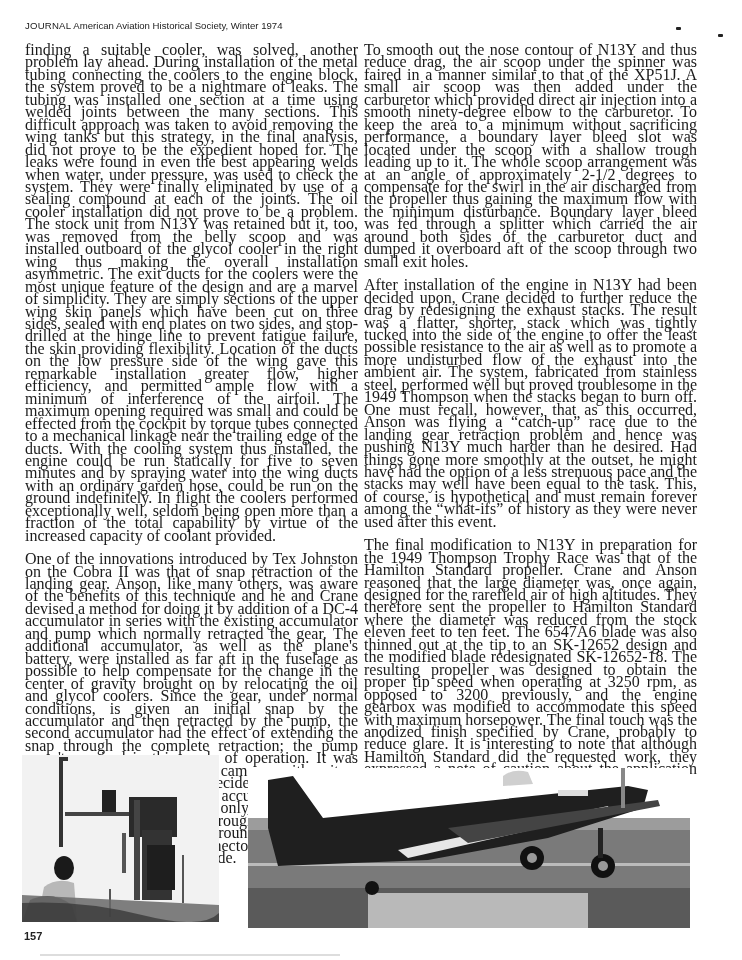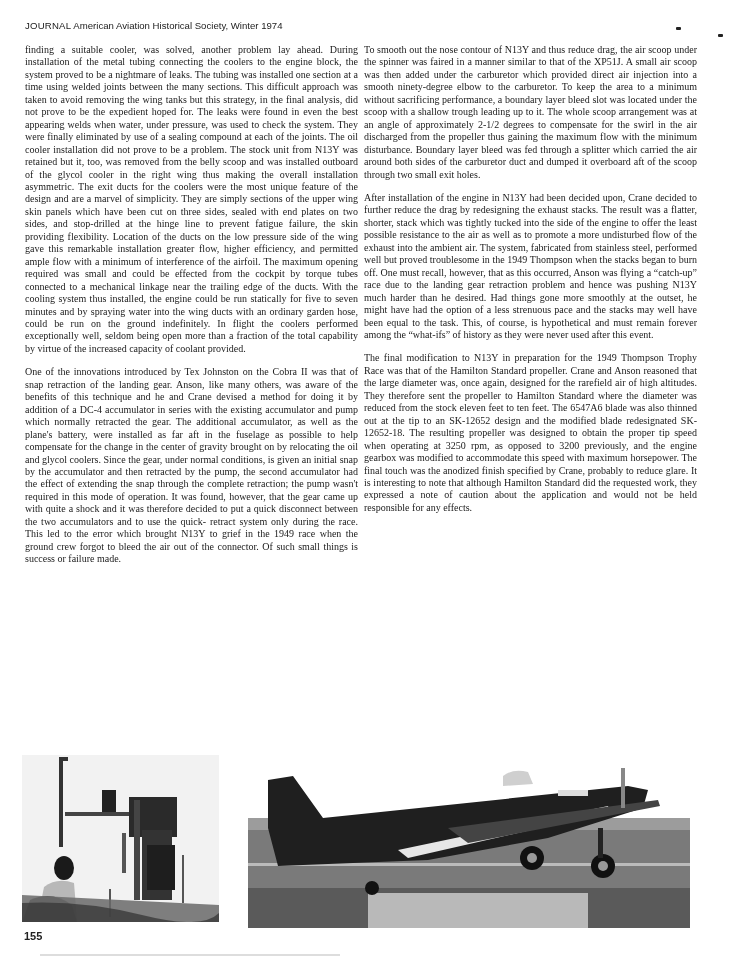--- a/index.html
+++ b/index.html
@@ -9,21 +9,21 @@
   }
   .header {
     position:absolute; left:25px; top:20px; width:690px;
     font-family:"Liberation Sans","DejaVu Sans",sans-serif; font-weight:normal;
     font-size:9.6px; color:#222;
   }
   .header .journal { letter-spacing:0.2px; }
   .mark { position:absolute; width:5px; height:3px; background:#222; border-radius:1px; }
   .col {
     position:absolute; top:44px; width:333px;
-    font-size:10px; line-height:12.45px; text-align:justify;
+    font-size:16px; line-height:12.45px; text-align:justify;
   }
   .col-left { left:25px; }
   .col-right { left:364px; }
   .col p { margin:0 0 11px 0; hyphens:manual; }
   .photo { position:absolute; overflow:hidden; }
   .photo-left { left:22px; top:755px; width:197px; height:167px; background:#f4f4f4; }
   .photo-right { left:248px; top:768px; width:442px; height:160px; background:#fff; }
   .page-number {
     position:absolute; left:24px; top:930px;
     font-family:"Liberation Sans","DejaVu Sans",sans-serif; font-weight:bold; font-size:11px; color:#222;
@@ -89,14 +89,14 @@
     <rect x="373" y="-20" width="4" height="60" fill="#888"></rect>
     <circle cx="284" cy="90" r="12" fill="#111"></circle>
     <circle cx="284" cy="90" r="5" fill="#999"></circle>
     <circle cx="355" cy="98" r="12" fill="#111"></circle>
     <circle cx="355" cy="98" r="5" fill="#999"></circle>
     <rect x="350" y="60" width="5" height="30" fill="#222"></rect>
     <circle cx="124" cy="120" r="7" fill="#111"></circle>
   </svg>
 </div>
 
-<div class="page-number">155</div>
+<div class="page-number">157</div>
 <div class="bottom-rule"></div>
 
 </body></html>

